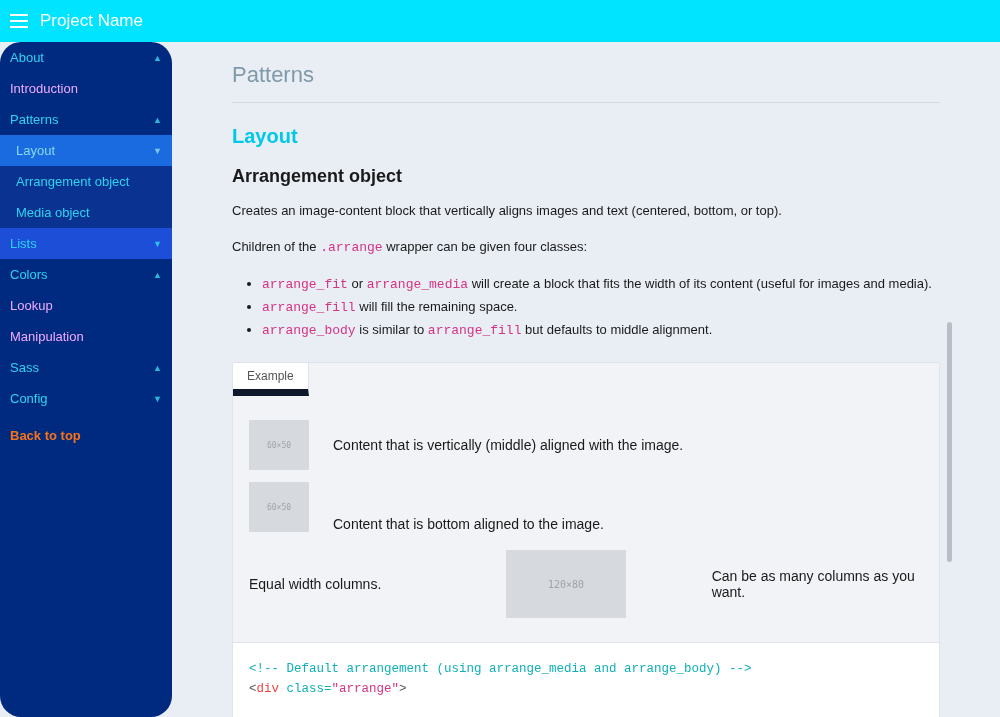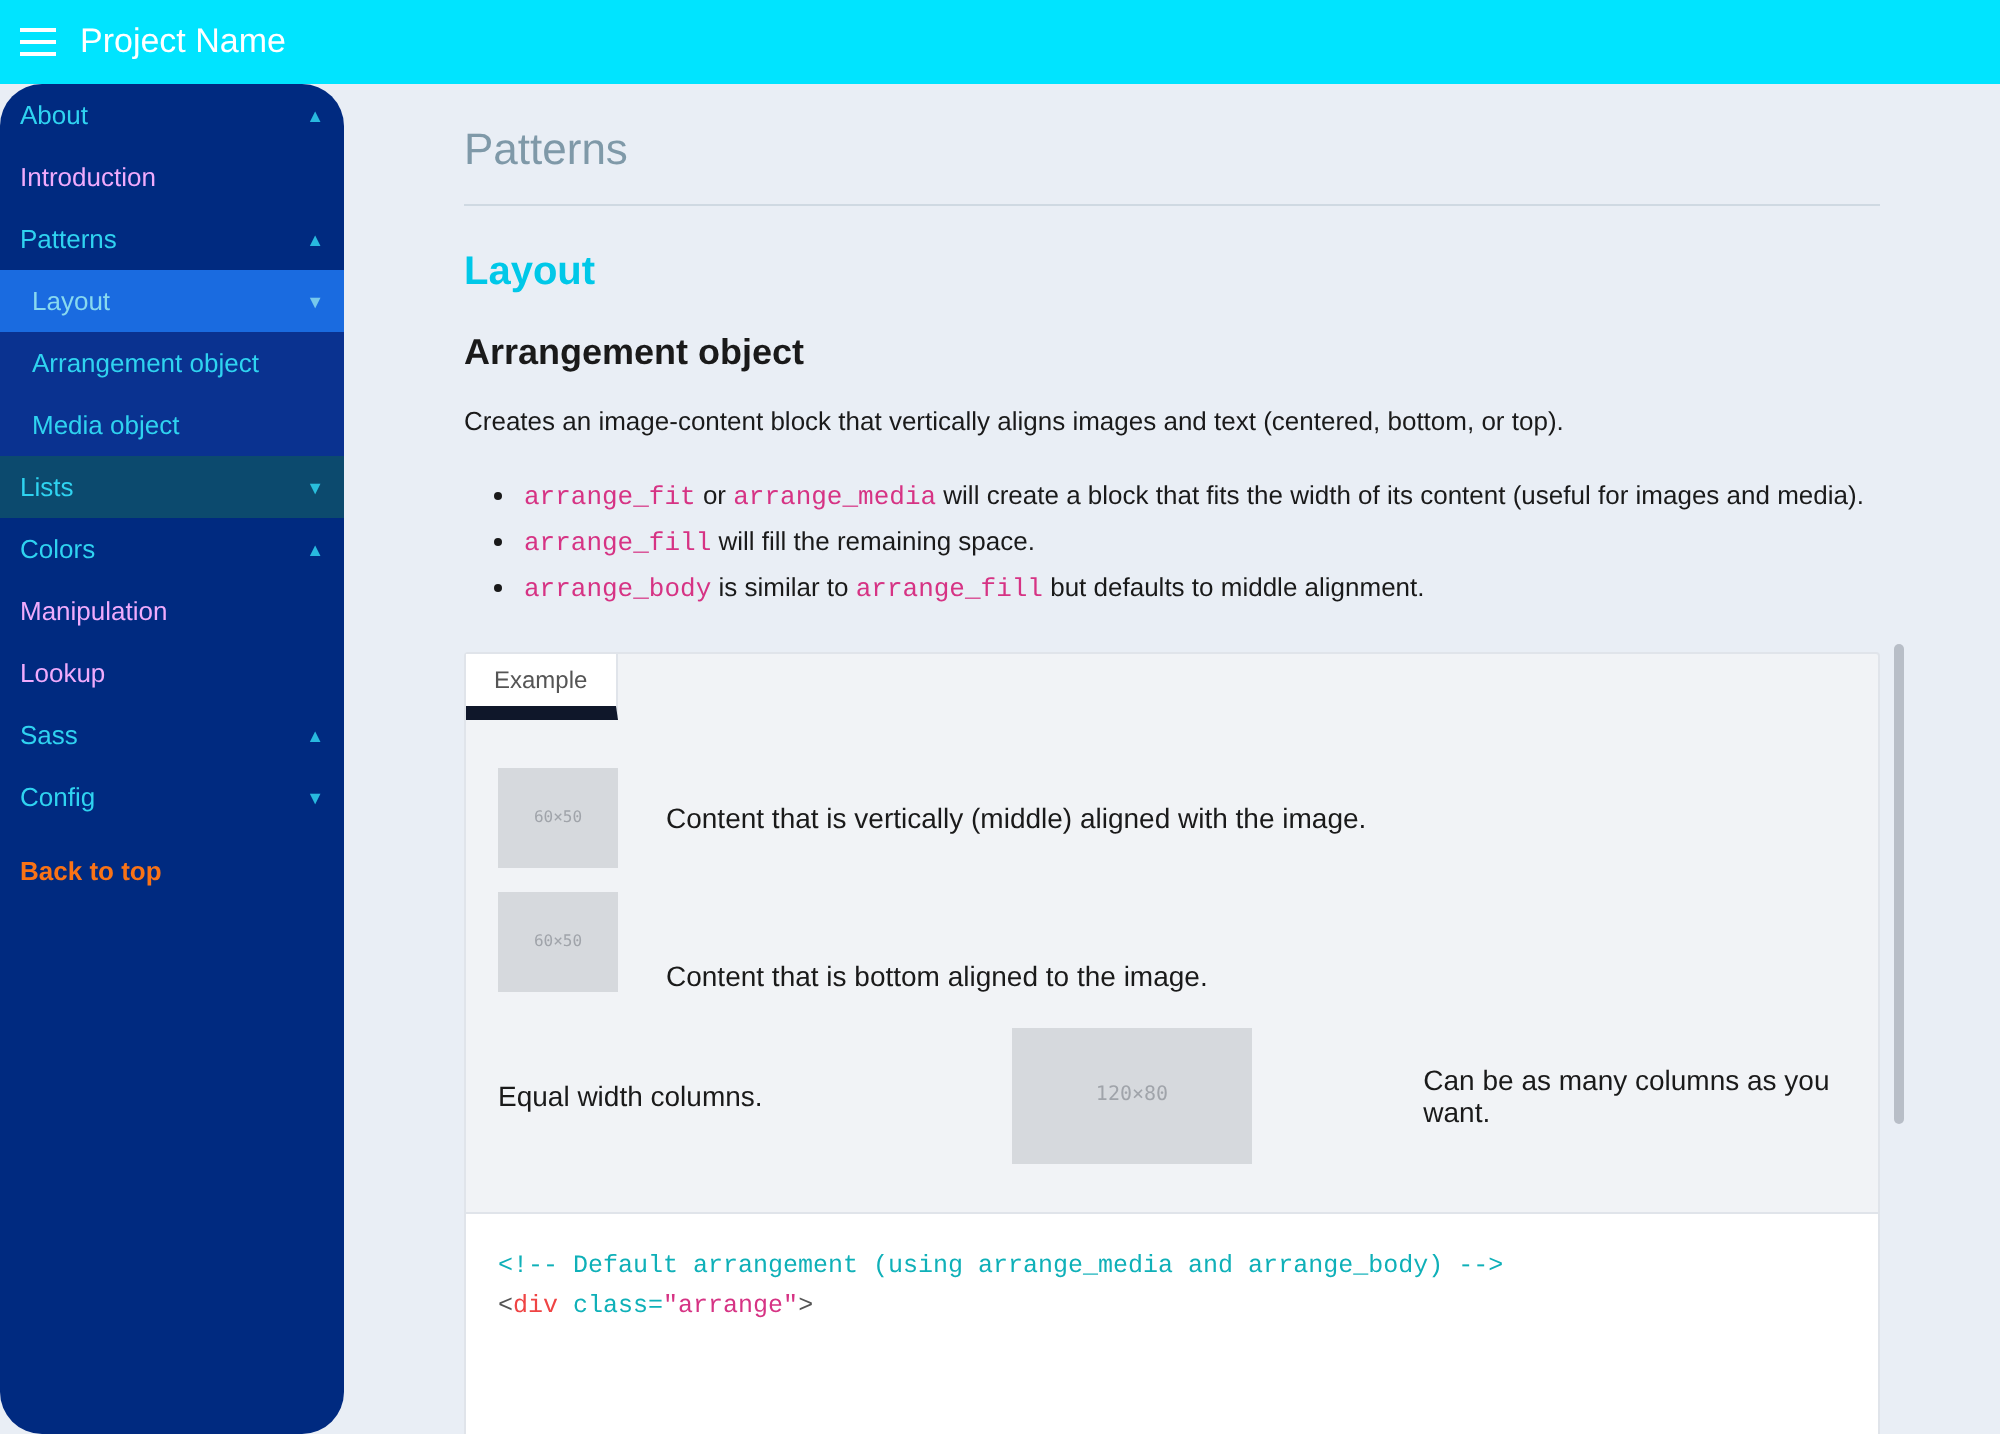--- a/index.html
+++ b/index.html
@@ -66,47 +66,50 @@
       <div class="nav-section-head">
           <span>Patterns</span>
           <span class="caret">▲</span>
         </div>
       <div class="nav-sub active">
           <span>Layout</span>
           <span class="caret">▼</span>
         </div>
       <div class="nav-sub">Arrangement object</div>
       <div class="nav-sub">Media object</div>
-      <div class="nav-sub" style="background:#0c4a6e;padding-left:10px;">
+      <div class="nav-sub" style="background:#1d4ed8;padding-left:10px;">
           <span>Lists</span>
           <span class="caret">▼</span>
         </div>
       <div class="nav-section-head">
           <span>Colors</span>
           <span class="caret">▲</span>
         </div>
+      <div class="nav-link">Lookup</div>
       <div class="nav-link">Manipulation</div>
-      <div class="nav-link">Lookup</div>
       <div class="nav-section-head">
           <span>Sass</span>
           <span class="caret">▲</span>
         </div>
       <div class="nav-sub" style="background:#002a80;padding-left:10px;">
           <span>Config</span>
           <span class="caret">▼</span>
         </div>
       <div class="back-to-top">Back to top</div>
     </nav>
 
     <main class="main">
       <div class="scroll-indicator"></div>
       <div class="crumb">Patterns</div>
       <h2 class="layout">Layout</h2>
       <h3 class="arr">Arrangement object</h3>
       <p class="body-text">Creates an image-content block that vertically aligns images and text (centered, bottom, or top).</p>
+      <p class="body-text">
+        <span>Children of the </span><code class="inl">.arrange</code><span> wrapper can be given four classes:</span>
+      </p>
       <ul class="bullets">
         <li><code class="inl">arrange_fit</code><span> or </span><code class="inl">arrange_media</code><span> will create a block that fits the width of its content (useful for images and media).</span></li>
         <li><code class="inl">arrange_fill</code><span> will fill the remaining space.</span></li>
         <li><code class="inl">arrange_body</code><span> is similar to </span><code class="inl">arrange_fill</code><span> but defaults to middle alignment.</span></li>
       </ul>
 
       <div class="example-wrap">
         <div class="example-tab">Example</div>
         <div class="example-body">
           <div class="ex-row">

